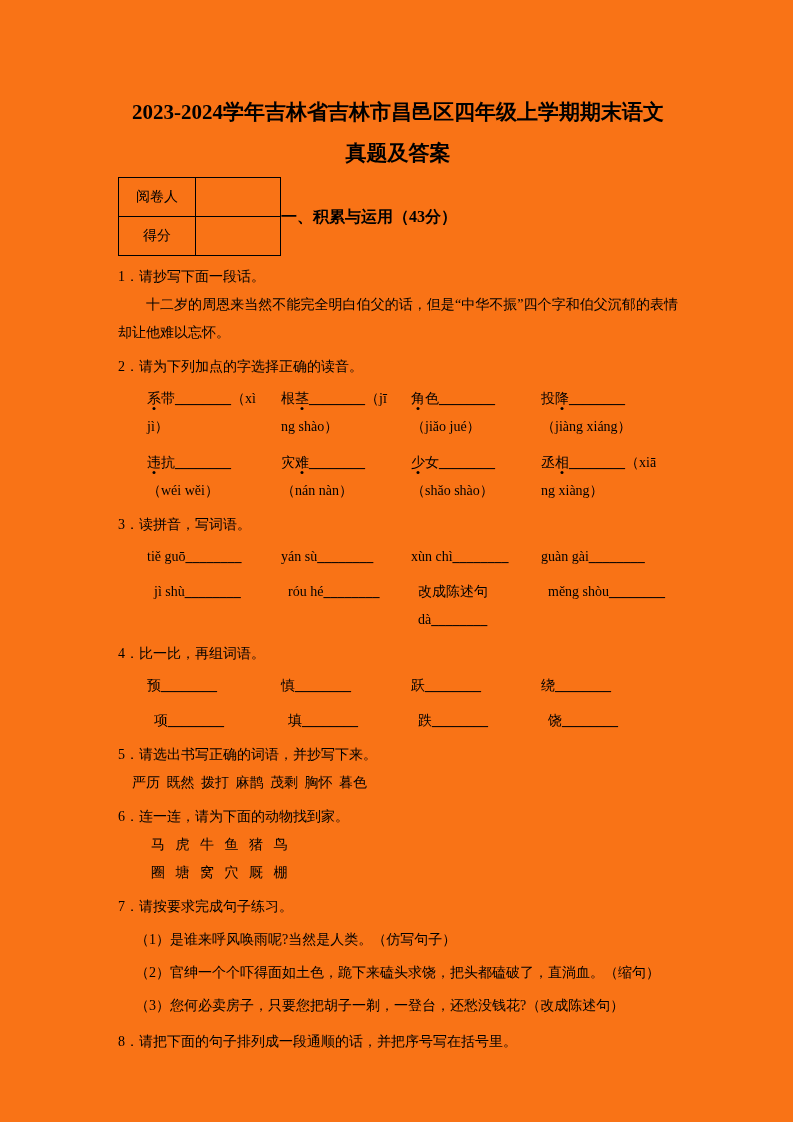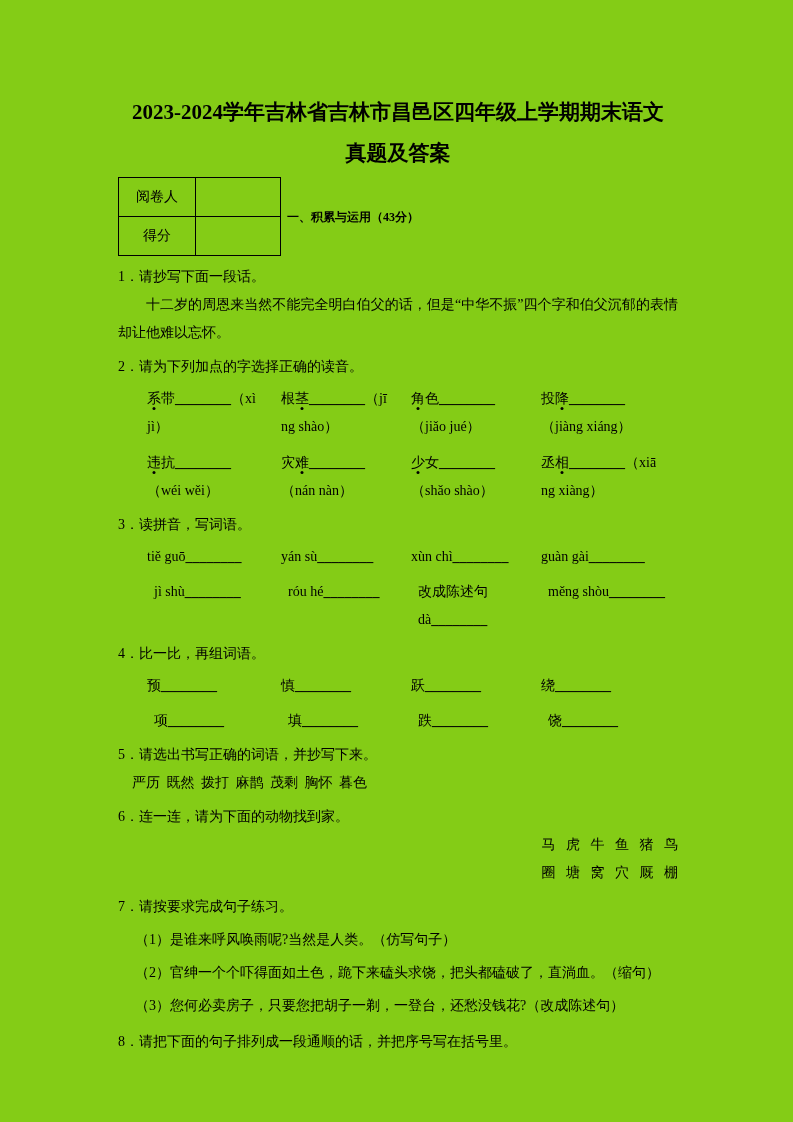--- a/index.html
+++ b/index.html
@@ -1,46 +1,46 @@
 <!DOCTYPE html>
 <html><head>
 <meta charset="utf-8">
 <style>
   * { margin:0; padding:0; box-sizing:border-box; }
   html, body { background:#ffffff; }
   .page {
     position:relative;
     width:793px; height:1122px;
     margin:0 auto;
-    background:#84cc16;
+    background:#f97316;
     color:#000;
     font-family:"Liberation Serif","DejaVu Serif",serif;
     font-size:14px;
     line-height:28px;
     padding:92px 115px 40px 118px;
     overflow:hidden;
   }
   .title { text-align:center; font-weight:bold; font-size:21px; line-height:41px; }
   .score-block { position:relative; margin-top:3px; height:80px; }
   .score-table { border-collapse:collapse; }
   .score-table td { border:1px solid #000; height:39px; }
   .score-table .lbl { width:77px; text-align:center; font-size:14px; }
   .score-table .val { width:85px; }
   .section-heading {
-    position:absolute; left:169px; top:50%; transform:translateY(-50%);
-    font-weight:bold; font-size:12px; white-space:nowrap;
+    position:absolute; left:163px; top:50%; transform:translateY(-50%);
+    font-weight:bold; font-size:16px; white-space:nowrap;
   }
   .q { margin-top:6px; }
   .passage { text-indent:2em; text-align:justify; }
   .grid4 { display:grid; grid-template-columns:134px 130px 130px 1fr; margin-left:29px; }
   .mt4 { margin-top:4px; } .mt7 { margin-top:7px;margin-left:36px; } .mt8 { margin-top:8px; }
   .pcell { line-height:28px; }
   .blank { letter-spacing:0;font-weight:bold; }
   .indent1 { margin-left:14px; }
-  .indent2 { margin-left:33px;text-align:right; }
+  .indent2 { margin-left:33px; }
   .spread { word-spacing:7px; }
   .words-line { word-spacing:3px; }
   .sub-item { margin-left:17px; margin-top:5px; }
   .dot-under { position:relative; }
   .dot-under::after {
     content:""; position:absolute; left:50%; bottom:-4px; transform:translateX(-50%);
     width:3px; height:3px; border-radius:50%; background:#000;
   }
 </style>
 </head>

